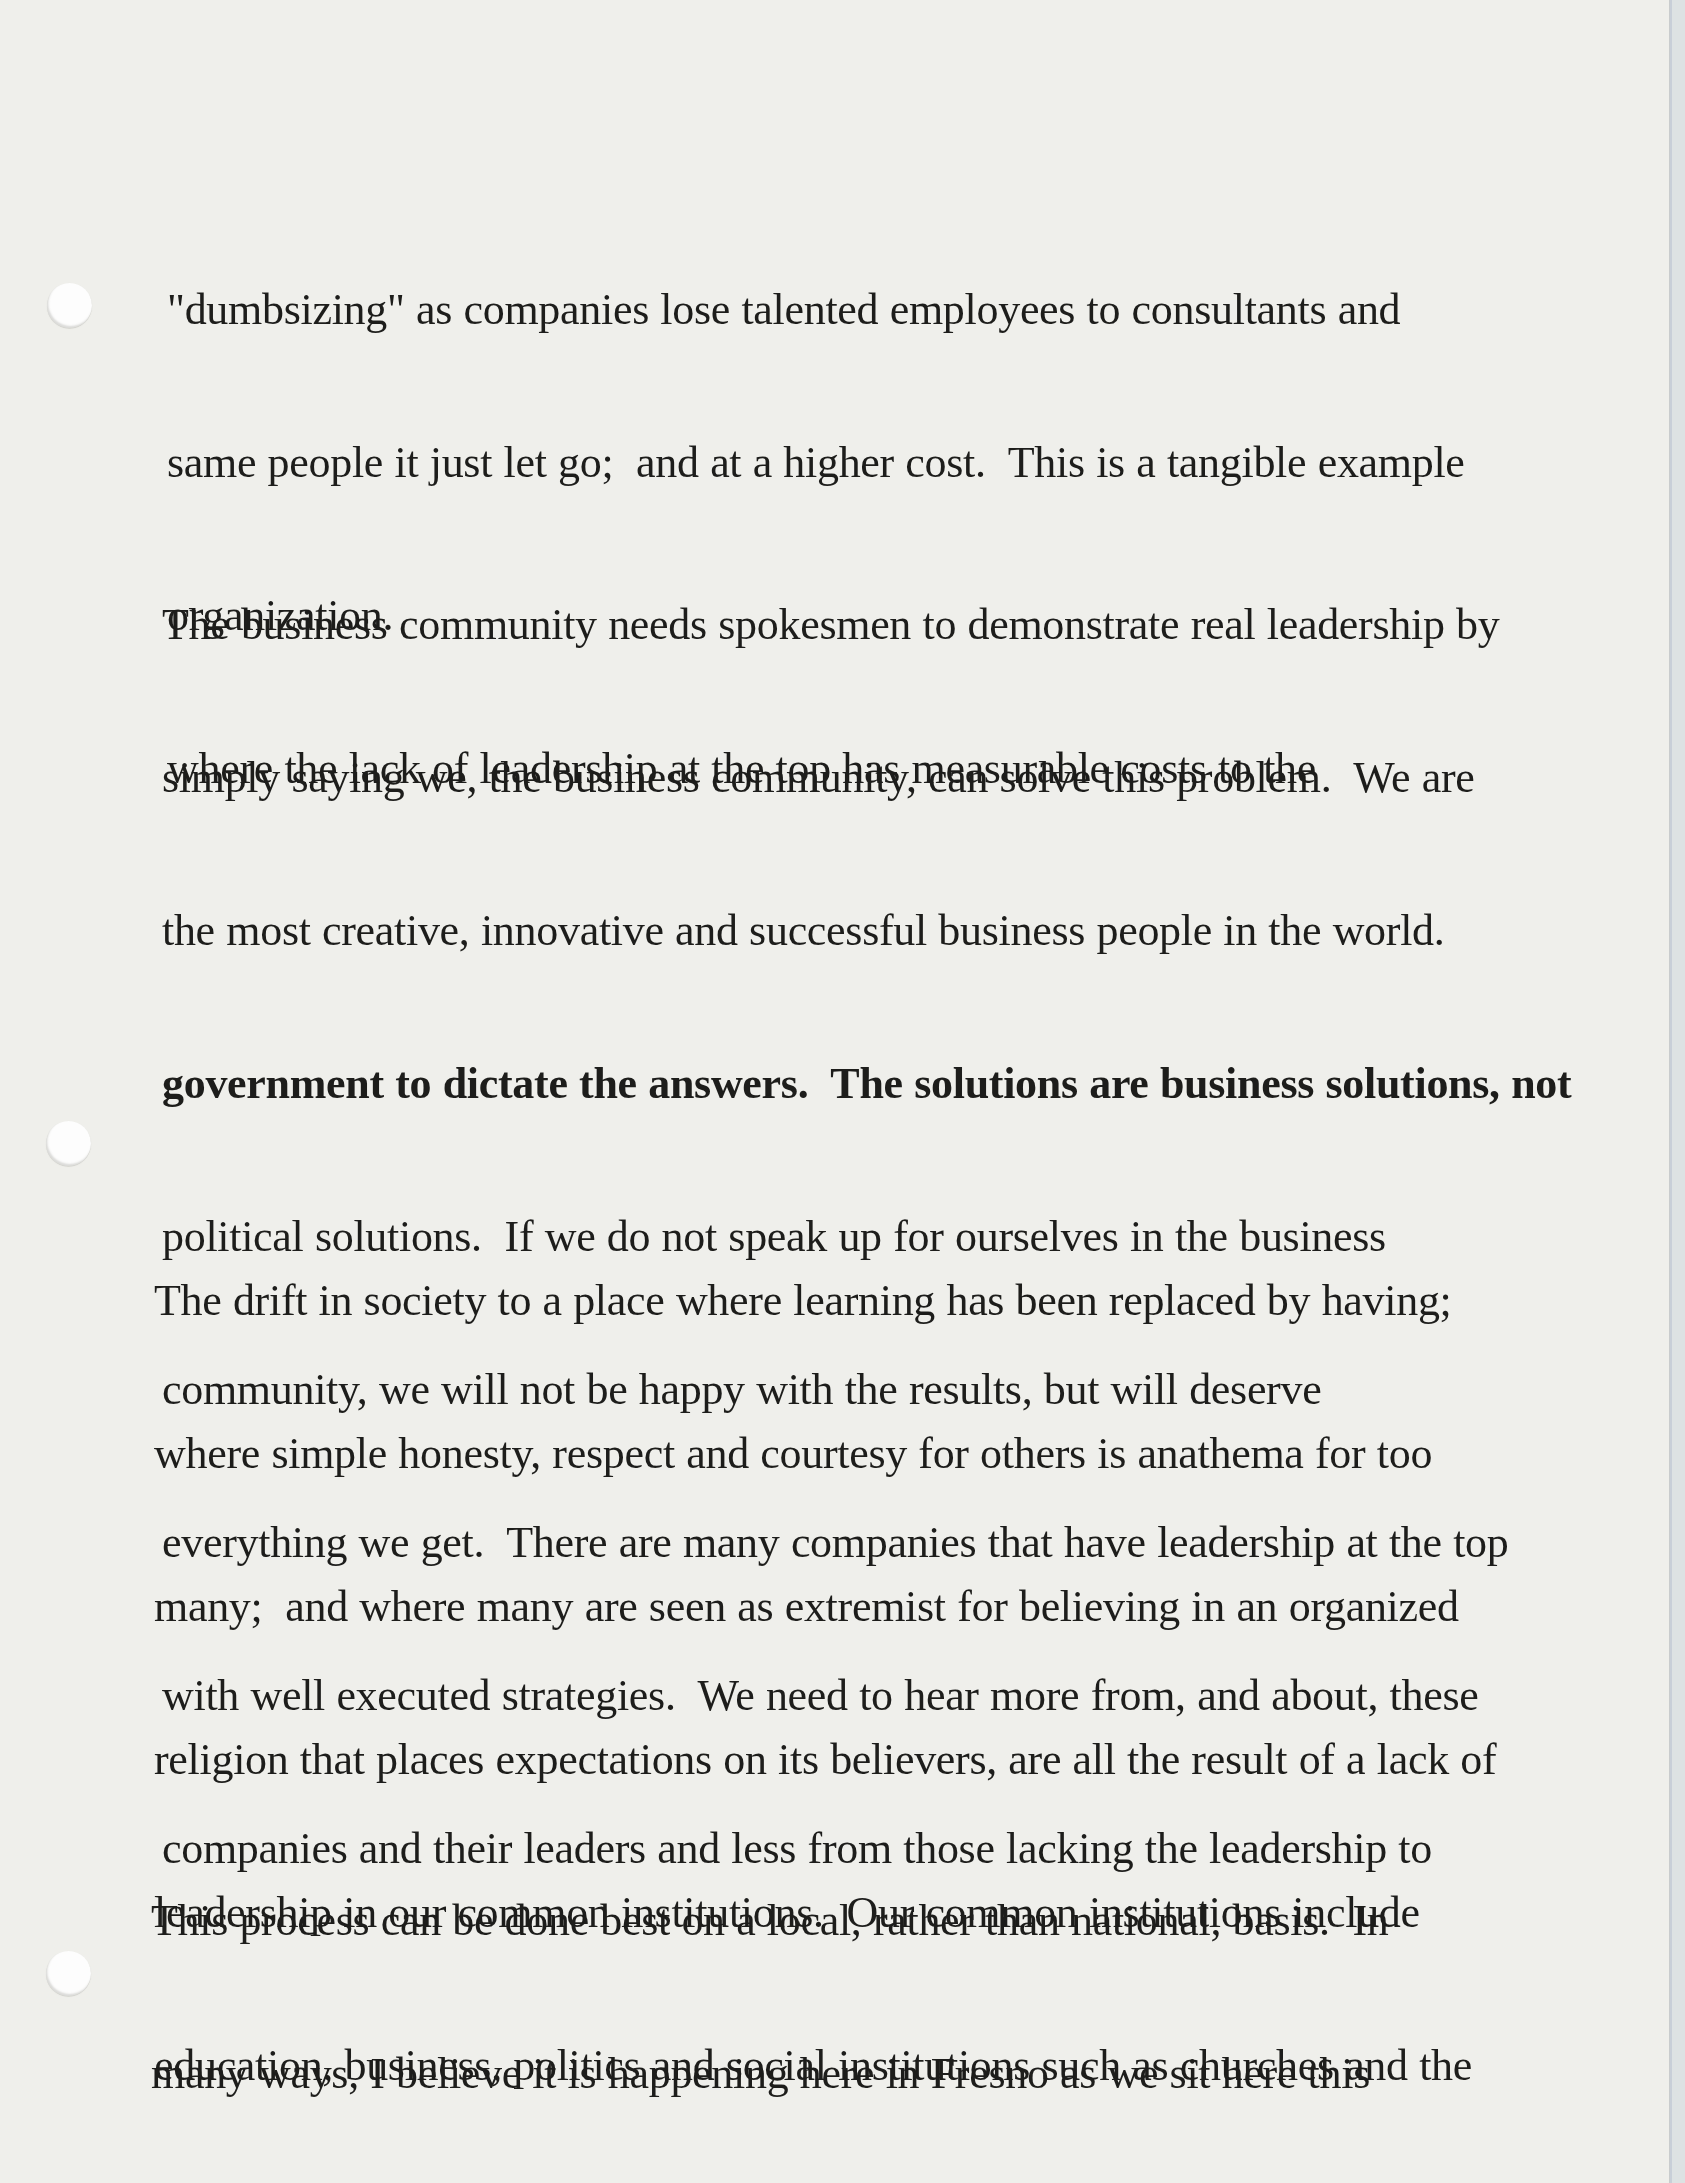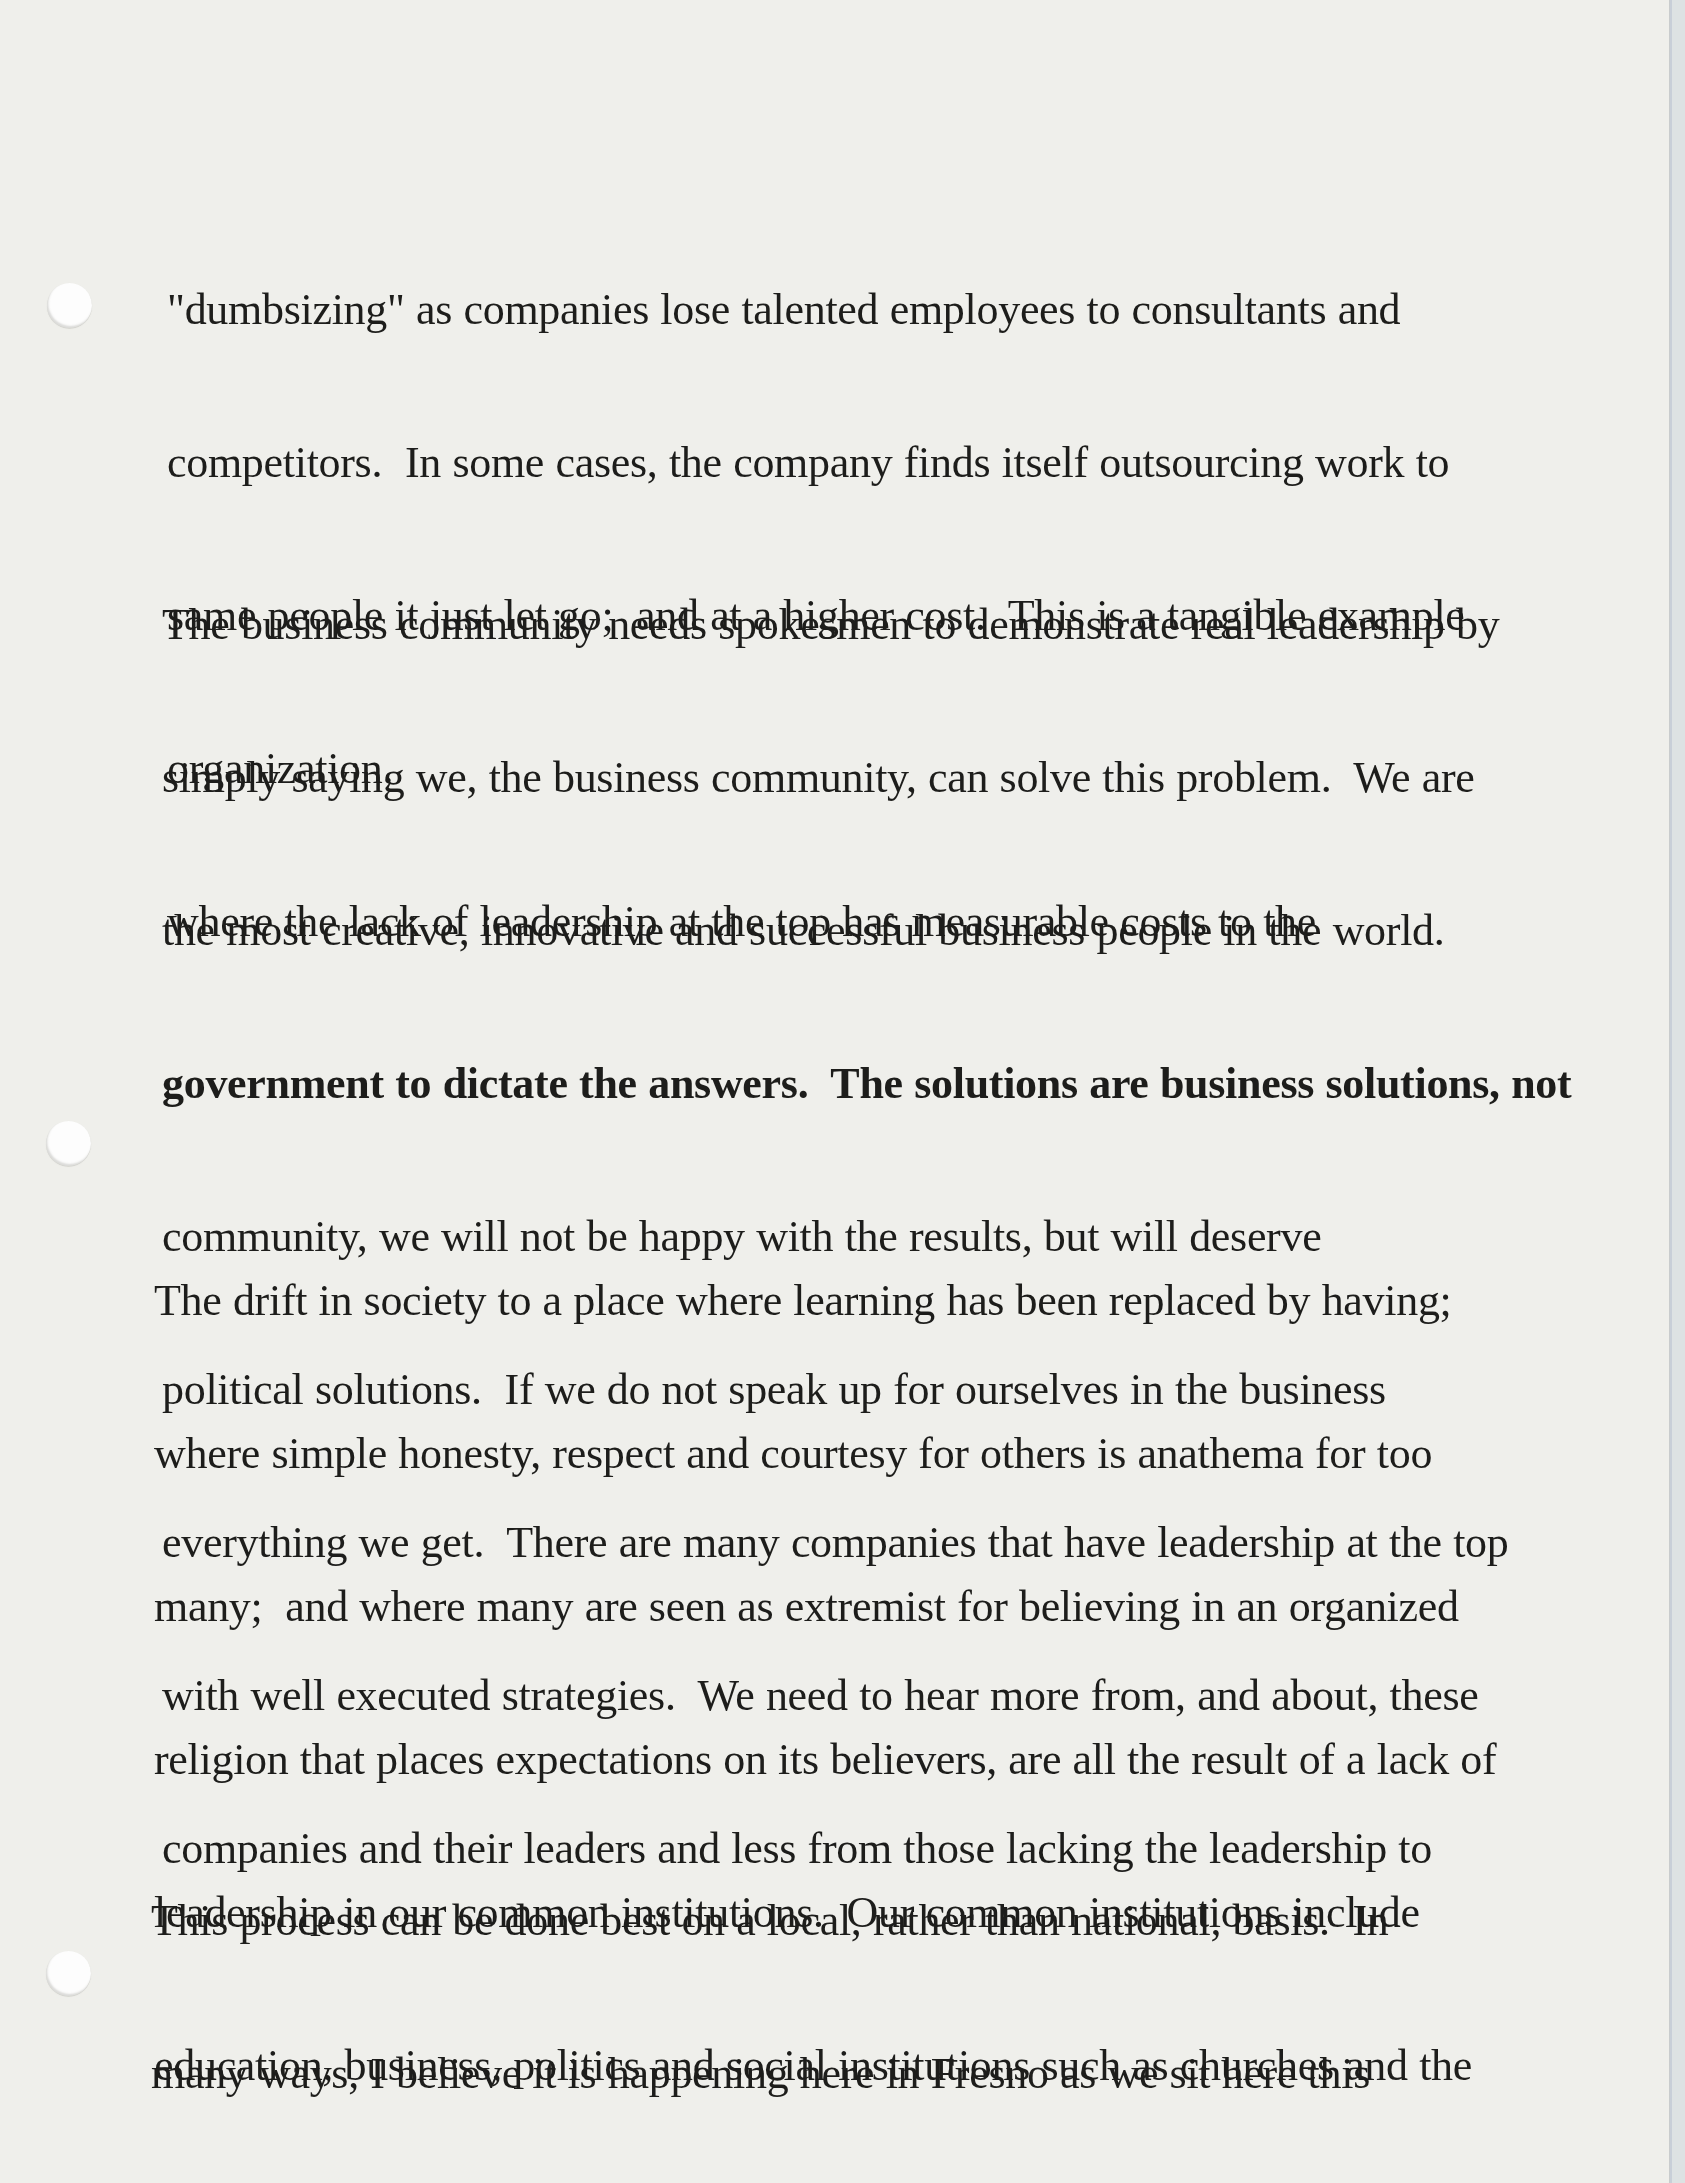--- a/index.html
+++ b/index.html
@@ -64,33 +64,32 @@
 </head>
 <body>
 
 <div class="page">
   <div class="punch-hole hole-1"></div>
   <div class="punch-hole hole-2"></div>
   <div class="punch-hole hole-3"></div>
 
   <div class="text-block p1">
     <span class="line" style="display: block;">"dumbsizing" as companies lose talented employees to consultants and</span>
-    <span class="line" style="display: block;">competitors.  In some cases, the company finds itself outsourcing work to</span>
     <span class="line" style="display: block;">same people it just let go;  and at a higher cost.  This is a tangible example</span>
     <span class="line" style="display: block;">organization.</span>
     <span class="line" style="display: block;">where the lack of leadership at the top has measurable costs to the</span>
   </div>
 
   <div class="text-block p2">
     <span class="line" style="display: block;">The business community needs spokesmen to demonstrate real leadership by</span>
     <span class="line" style="display: block;">simply saying we, the business community, can solve this problem.  We are</span>
     <span class="line" style="display: block;">the most creative, innovative and successful business people in the world.</span>
     <span class="line" style="display: block; font-weight: bold;">government to dictate the answers.  The solutions are business solutions, not</span>
+    <span class="line" style="display: block;">political solutions.  If we do not speak up for ourselves in the business</span>
     <span class="line" style="display: block;">community, we will not be happy with the results, but will deserve</span>
-    <span class="line" style="display: block;">political solutions.  If we do not speak up for ourselves in the business</span>
     <span class="line" style="display: block;">everything we get.  There are many companies that have leadership at the top</span>
     <span class="line" style="display: block;">with well executed strategies.  We need to hear more from, and about, these</span>
     <span class="line" style="display: block;">companies and their leaders and less from those lacking the leadership to</span>
     
   </div>
 
   <div class="text-block p3">
     <span class="line" style="display: block;">The drift in society to a place where learning has been replaced by having;</span>
     <span class="line" style="display: block;">where simple honesty, respect and courtesy for others is anathema for too</span>
     <span class="line" style="display: block;">many;  and where many are seen as extremist for believing in an organized</span>

